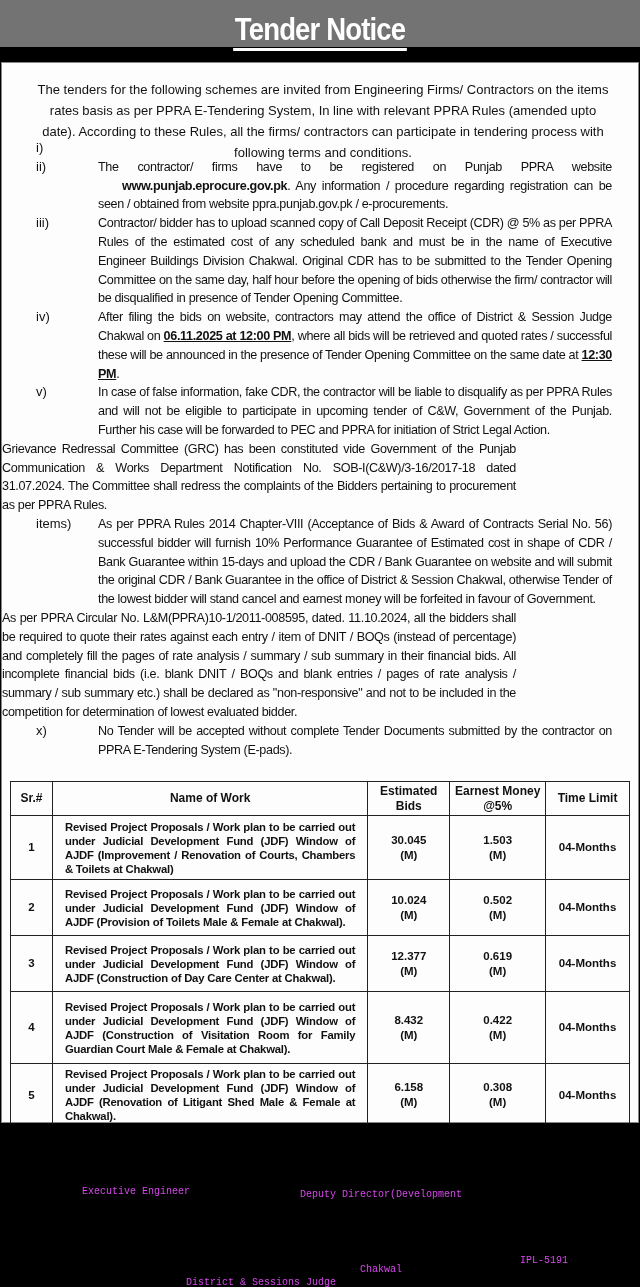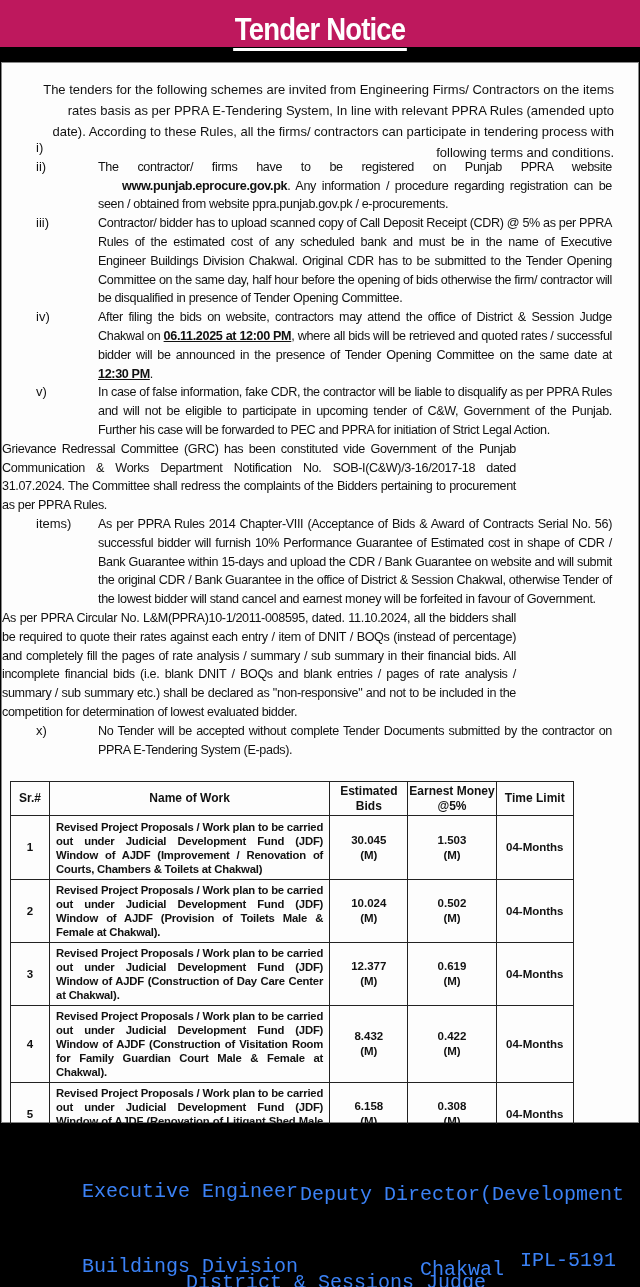--- a/index.html
+++ b/index.html
@@ -1,75 +1,75 @@
 <!DOCTYPE html>
 <html><head>
   <meta charset="utf-8">
   <style>
     * { box-sizing: border-box; margin: 0; padding: 0; }
     html, body { width: 640px; height: 1287px; background: #000; overflow: hidden; }
     body { position: relative; font-family: "Liberation Sans", sans-serif; color: #111; }
 
     .header {
       position: absolute; left: 0; top: 0; width: 640px; height: 47px;
-      background: #be185d; text-align: center;
+      background: #737373; text-align: center;
     }
     .header-title {
       display: inline-block; margin-top: 12px;
       color: #fff; font-family: "Liberation Sans", sans-serif; font-weight: bold;
       font-size: 32px; letter-spacing: -1px; transform: scaleX(0.86);
       border-bottom: 3px solid #fff; line-height: 34px; padding: 0 2px 2px;
     }
 
     .paper {
       position: absolute; left: 1px; top: 62px; width: 638px; height: 1061px;
       background: #fdfdfd; border: 1px solid #888;
     }
 
     .intro {
       position: absolute; left: 30px; top: 16px; width: 582px;
-      font-size: 13px; line-height: 21px; text-align: right;
+      font-size: 13px; line-height: 21px; text-align: center;
       transform-origin: left top;
     }
 
     .clauses { position: absolute; left: 0; top: 76px; width: 638px; }
     .clause { position: relative; display: flex; }
     .clause-num {
       width: 96px; padding-left: 34px; font-size: 13px; line-height: 18.8px;
     }
     .clause-text {
       width: 514px; font-size: 12.6px; line-height: 18.8px; text-align: justify;
       letter-spacing: -0.35px;
     }
     .clause-text b { font-weight: bold; margin-left: 24px; }
     .clause-text u { text-decoration: underline; font-weight: bold; }
 
     table.works {
-      position: absolute; left: 8px; top: 718px; width: 564px;
+      position: absolute; left: 8px; top: 718px; width: 620px;
       border-collapse: collapse; font-size: 11.5px; font-weight: bold;
     }
     table.works th, table.works td {
       border: 1.5px solid #222; text-align: center; vertical-align: middle;
     }
     table.works th { height: 34px; font-size: 12px; line-height: 15px; }
     table.works td.name {
-      text-align: justify; padding: 3px 6px; line-height: 14px; font-size: 11.3px;
+      text-align: justify; padding: 3px 12px; line-height: 14px; font-size: 11.3px;
       letter-spacing: -0.2px;
     }
     table.works td { line-height: 15px; }
     .col-sr { width: 42px; }
     .col-name { width: 316px; }
     .col-cost { width: 82px; }
     .col-em { width: 96px; }
     .col-tl { width: 84px; }
 
     .footer {
       position: absolute; left: 0; top: 1124px; width: 640px; height: 163px;
-      background: #000; color: #3b82f6;
-      font-family: "Liberation Mono", monospace; font-size: 20px; line-height: 25px;
+      background: #000; color: #d946ef;
+      font-family: "Liberation Mono", monospace; font-size: 10px; line-height: 25px;
     }
     .sig { position: absolute; text-align: center; white-space: pre; }
     .sig-ee { left: 82px; top: 5px; }
     .sig-dd { left: 300px; top: 8px; }
     .sig-dsj { left: 186px; top: 96px; }
     .ipl { position: absolute; left: 520px; top: 124px; }
   </style>
 </head>
 <body>
 
@@ -87,21 +87,21 @@
     <div class="clause">
       <div class="clause-num">ii)</div>
       <div class="clause-text"><span>The contractor/ firms have to be registered on Punjab PPRA website </span><b>www.punjab.eprocure.gov.pk</b><span>. Any information / procedure regarding registration can be seen / obtained from website ppra.punjab.gov.pk / e-procurements.</span></div>
     </div>
     <div class="clause">
       <div class="clause-num">iii)</div>
       <div class="clause-text">Contractor/ bidder has to upload scanned copy of Call Deposit Receipt (CDR) @ 5% as per PPRA Rules of the estimated cost of any scheduled bank and must be in the name of Executive Engineer Buildings Division Chakwal. Original CDR has to be submitted to the Tender Opening Committee on the same day, half hour before the opening of bids otherwise the firm/ contractor will be disqualified in presence of Tender Opening Committee.</div>
     </div>
     <div class="clause">
       <div class="clause-num">iv)</div>
-      <div class="clause-text"><span>After filing the bids on website, contractors may attend the office of District &amp; Session Judge Chakwal on </span><u>06.11.2025 at 12:00 PM</u><span>, where all bids will be retrieved and quoted rates / successful bidder will be announced in the presence of Tender Opening Committee on the same date at </span><u>12:30 PM</u><span>.</span></div>
+      <div class="clause-text"><span>After filing the bids on website, contractors may attend the office of District &amp; Session Judge Chakwal on </span><u>06.11.2025 at 12:00 PM</u><span>, where all bids will be retrieved and quoted rates / successful these will be announced in the presence of Tender Opening Committee on the same date at </span><u>12:30 PM</u><span>.</span></div>
     </div>
     <div class="clause">
       <div class="clause-num">v)</div>
       <div class="clause-text">In case of false information, fake CDR, the contractor will be liable to disqualify as per PPRA Rules and will not be eligible to participate in upcoming tender of C&amp;W, Government of the Punjab. Further his case will be forwarded to PEC and PPRA for initiation of Strict Legal Action.</div>
     </div>
     <div class="clause">
       <div class="clause-text">Grievance Redressal Committee (GRC) has been constituted vide Government of the Punjab Communication &amp; Works Department Notification No. SOB-I(C&amp;W)/3-16/2017-18 dated 31.07.2024. The Committee shall redress the complaints of the Bidders pertaining to procurement as per PPRA Rules.</div>
     </div>
     <div class="clause">
       <div class="clause-num">items)</div>
@@ -192,21 +192,20 @@
           </td>
         <td>04-Months</td>
       </tr>
     </tbody>
   </table>
 </div>
 
 <div class="footer">
   <div class="sig sig-ee">
     <div>Executive Engineer</div>
-    <div>Buildings Division</div>
     
   </div>
   <div class="sig sig-dd">
     <div>Deputy Director(Development</div>
     <div>Chakwal</div>
   </div>
   <div class="sig sig-dsj">
     <div>District &amp; Sessions Judge</div>
     
   </div>

